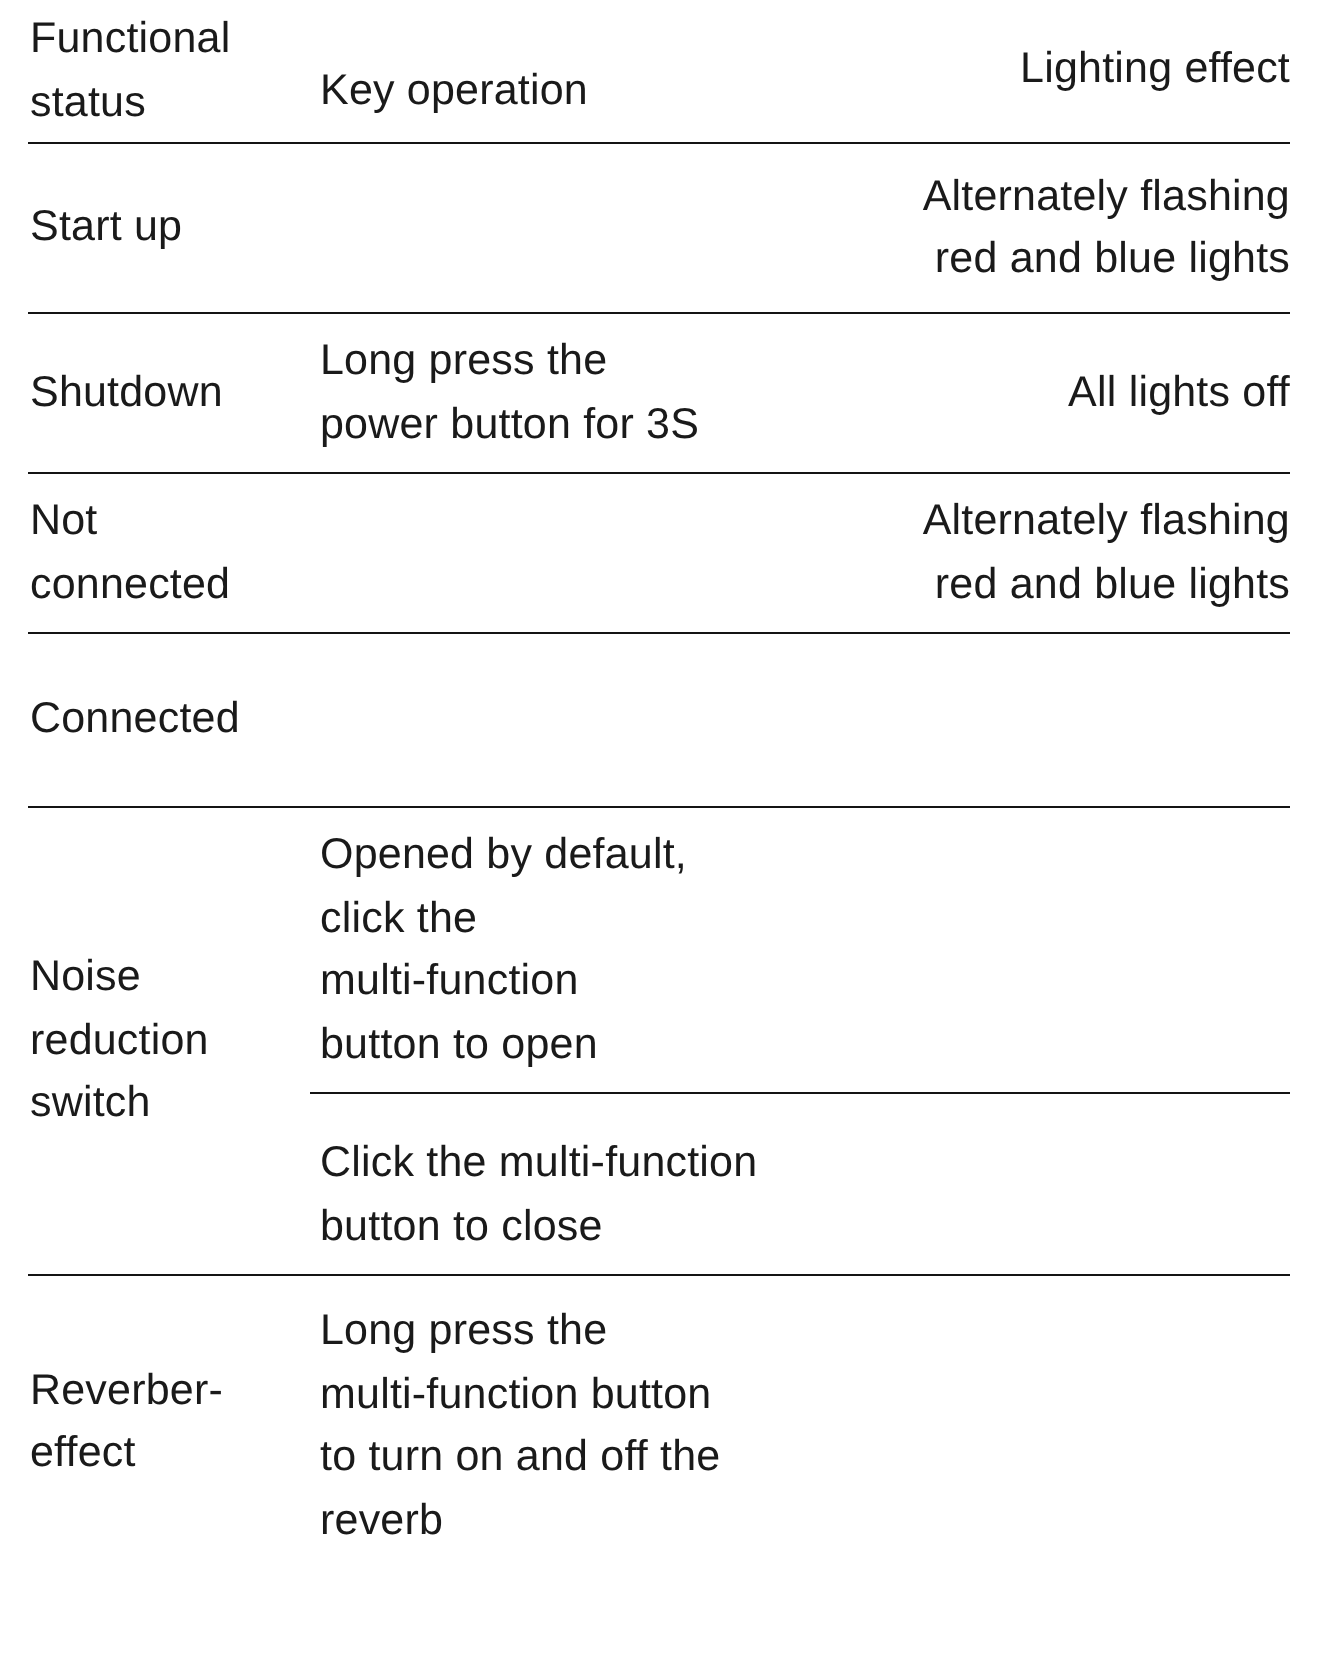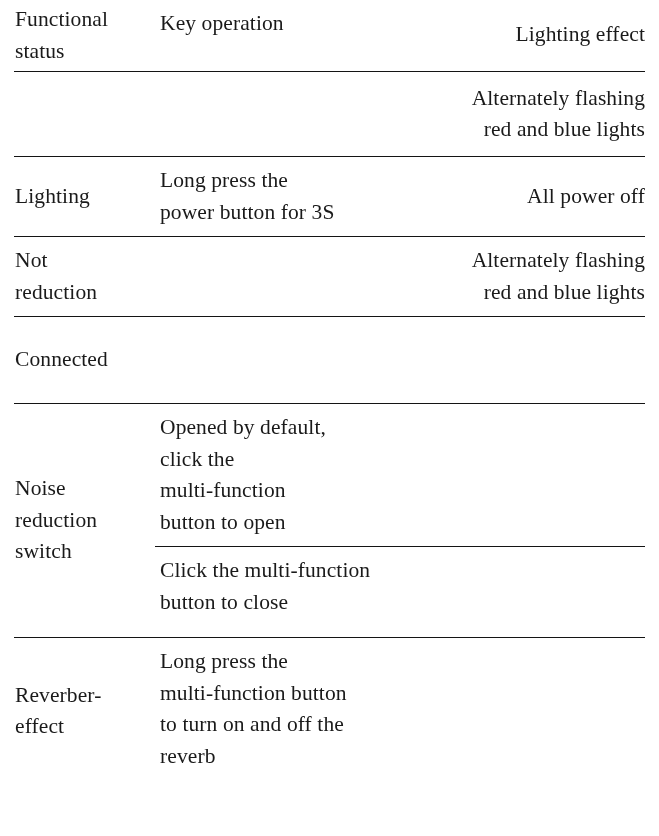--- a/index.html
+++ b/index.html
@@ -13,21 +13,20 @@
     overflow: hidden;
     font-family: "Liberation Sans", "DejaVu Sans", sans-serif;
     color: #1a1a1a;
     -webkit-font-smoothing: antialiased;
   }
 
   .spec-table {
     width: 544px;
     box-sizing: border-box;
     padding: 0 14px 0 14px;
-    font-family: Liberation Serif, serif;
   }
 
   .row {
     display: flex;
     align-items: stretch;
     width: 631px;
     border-top: 1.6px solid #141414;
   }
   .row.first {
     border-top: none;
@@ -56,21 +55,21 @@
   }
   .subrow.first {
     border-top: none;
   }
 
   
   .c2 {
     width: 248px;
     flex: 0 0 248px;
     display: flex;
-    align-items: flex-start;
+    align-items: flex-end;
     box-sizing: border-box;
     padding: 8px 8px 8px 5px;
   }
   
   .c3 {
     flex: 1 1 auto;
     display: flex;
     align-items: center;
     justify-content: flex-end;
     box-sizing: border-box;
@@ -115,51 +114,54 @@
           <span class="cell-text">Key operation</span>
         </div>
         <div class="c3">
           <span class="cell-text">Lighting effect</span>
         </div>
       </div>
     </div>
   </div>
 
   <div class="row r-start">
+    <div class="c1">
+      <span class="cell-text">Start up</span>
+    </div>
     <div class="cgroup">
       <div class="subrow first">
         <div class="c3">
           <span class="cell-text">Alternately flashing
 red and blue lights</span>
         </div>
       </div>
     </div>
   </div>
 
   <div class="row r-shut">
     <div class="c1">
-      <span class="cell-text">Lighting</span>
+      <span class="cell-text">Shutdown</span>
     </div>
     <div class="cgroup">
       <div class="subrow first">
         <div class="c2">
           <span class="cell-text">Long press the
 power button for 3S</span>
         </div>
         <div class="c3">
-          <span class="cell-text">All power off</span>
+          <span class="cell-text">All lights off</span>
         </div>
       </div>
     </div>
   </div>
 
   <div class="row r-notcon">
     <div class="c1">
       <span class="cell-text">Not
-reduction</span>
+connected</span>
     </div>
     <div class="cgroup">
       <div class="subrow first">
         <div class="c2">
           <span class="cell-text"></span>
         </div>
         <div class="c3">
           <span class="cell-text">Alternately flashing
 red and blue lights</span>
         </div>

